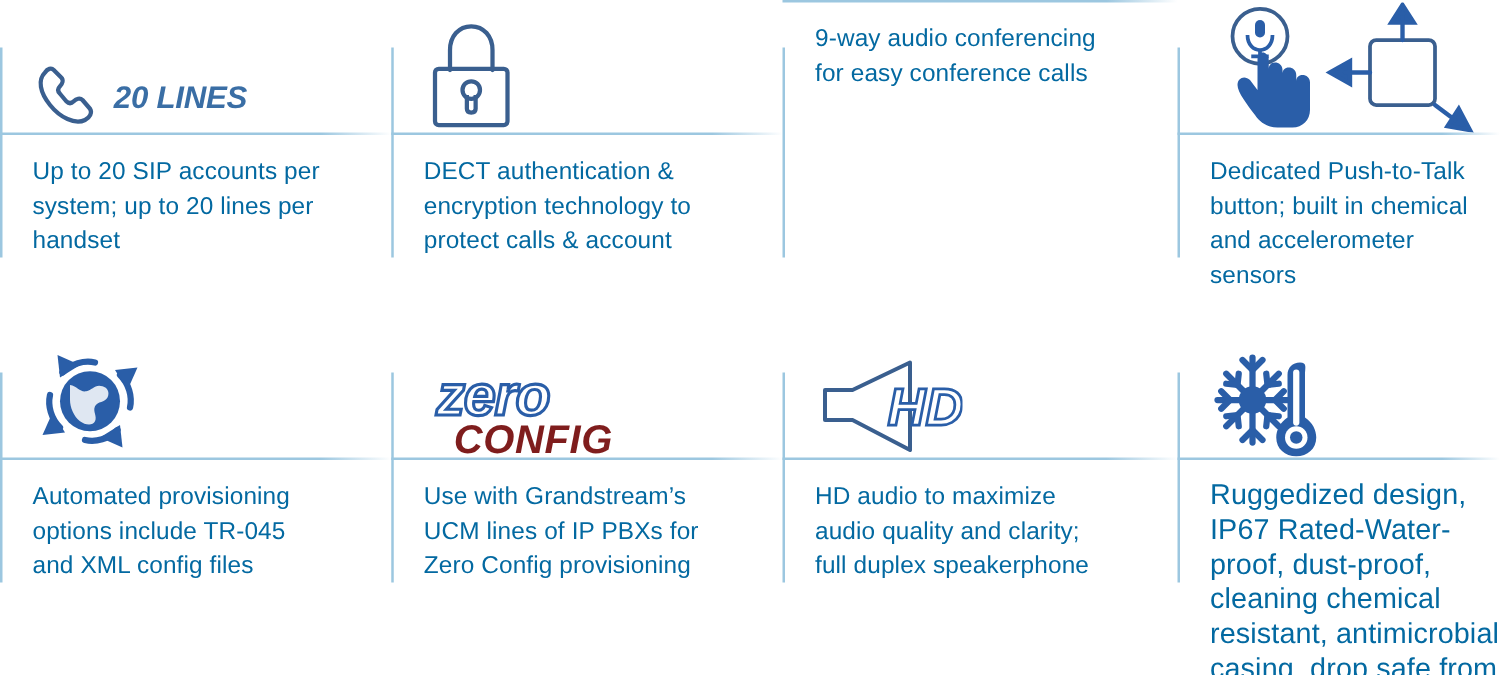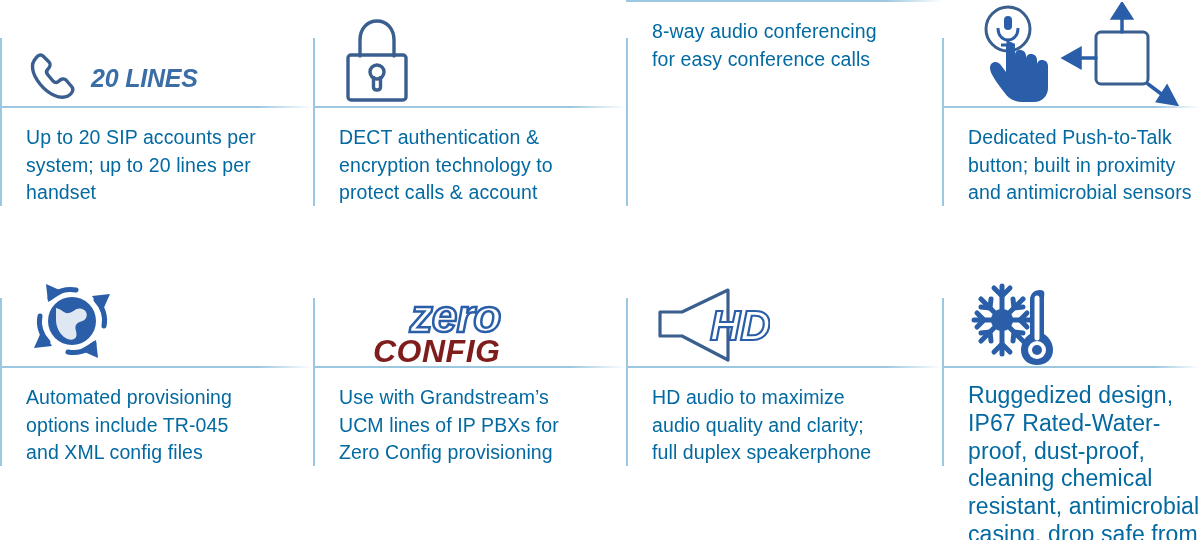--- a/index.html
+++ b/index.html
@@ -71,21 +71,21 @@
   .stack3{display:flex;flex-direction:column;align-items:flex-start;}
   .label-3way{
     color:#2f5f9e;
     font-size:20px;
     font-weight:bold;
     font-style:italic;
     letter-spacing:1px;
     margin-top:-4px;
     margin-left:4px;
   }
-  .zerologo{display:flex;flex-direction:column;align-items:flex-end;margin-left:20px;}
+  .zerologo{display:flex;flex-direction:column;align-items:flex-start;margin-left:10px;}
   .zero-word{
     font-size:46px;font-weight:bold;font-style:italic;
     letter-spacing:-1px;line-height:0.9;
     color:#ffffff;
     -webkit-text-stroke:2.5px #2a5ea8;
     text-shadow:
       0 0 0 #2a5ea8;
   }
   .config-word{
     font-size:32px;font-weight:bold;font-style:italic;
@@ -128,21 +128,21 @@
         </svg>
       </span>
     </div>
     <div class="hrule"></div>
     <div class="desc">DECT authentication &amp; encryption technology to protect calls &amp; account</div>
   </div>
 
   <div class="card row1 c3">
     <div class="vrule"></div>
     <div class="hrule"></div>
-    <div class="desc">8-way audio conferencing for easy conference calls</div>
+    <div class="desc">9-way audio conferencing for easy conference calls</div>
   </div>
 
   <div class="card row1 c4">
     <div class="vrule"></div>
     <div class="icon-area">
       <span>
         <svg width="230" height="104" viewBox="0 0 230 104">
 
           <circle cx="40" cy="27" r="22" fill="none" stroke="#3a5f8f" stroke-width="3"></circle>
           <rect x="36" y="14" width="8" height="14" rx="4" fill="#2a5ea8"></rect>
@@ -156,21 +156,21 @@
 
           <path d="M154 30 L154 12 M154 2 L145 16 L163 16 Z" fill="#2a5ea8" stroke="#2a5ea8" stroke-width="3.5" stroke-linecap="round"></path>
 
           <path d="M128 56 L108 56 M96 56 L112 47 L112 65 Z" fill="#2a5ea8" stroke="#2a5ea8" stroke-width="3.5" stroke-linecap="round"></path>
 
           <path d="M180 82 L196 94 M208 102 L190 99 L199 85 Z" fill="#2a5ea8" stroke="#2a5ea8" stroke-width="3.5" stroke-linecap="round"></path>
         </svg>
       </span>
     </div>
     <div class="hrule"></div>
-    <div class="desc">Dedicated Push-to-Talk button; built in proximity and antimicrobial sensors</div>
+    <div class="desc">Dedicated Push-to-Talk button; built in chemical and accelerometer sensors</div>
   </div>
 
   <div class="card row2 c1">
     <div class="vrule"></div>
     <div class="icon-area">
       <span>
         <svg width="92" height="90" viewBox="0 0 92 90">
           <circle cx="46" cy="45" r="24" fill="#2a5ea8"></circle>
           <path d="M30 32 C36 33 38 38 43 37 C48 36 50 31 56 33 C60 34 62 38 60 42 C58 46 52 45 50 49 C48 53 52 57 50 61 C48 65 42 64 38 61 C33 57 30 50 30 44 Z" fill="#ffffff" opacity="0.85"></path>
           <path d="M24 22 C31 15 41 12 50 14" fill="none" stroke="#2a5ea8" stroke-width="5" stroke-linecap="round"></path>

